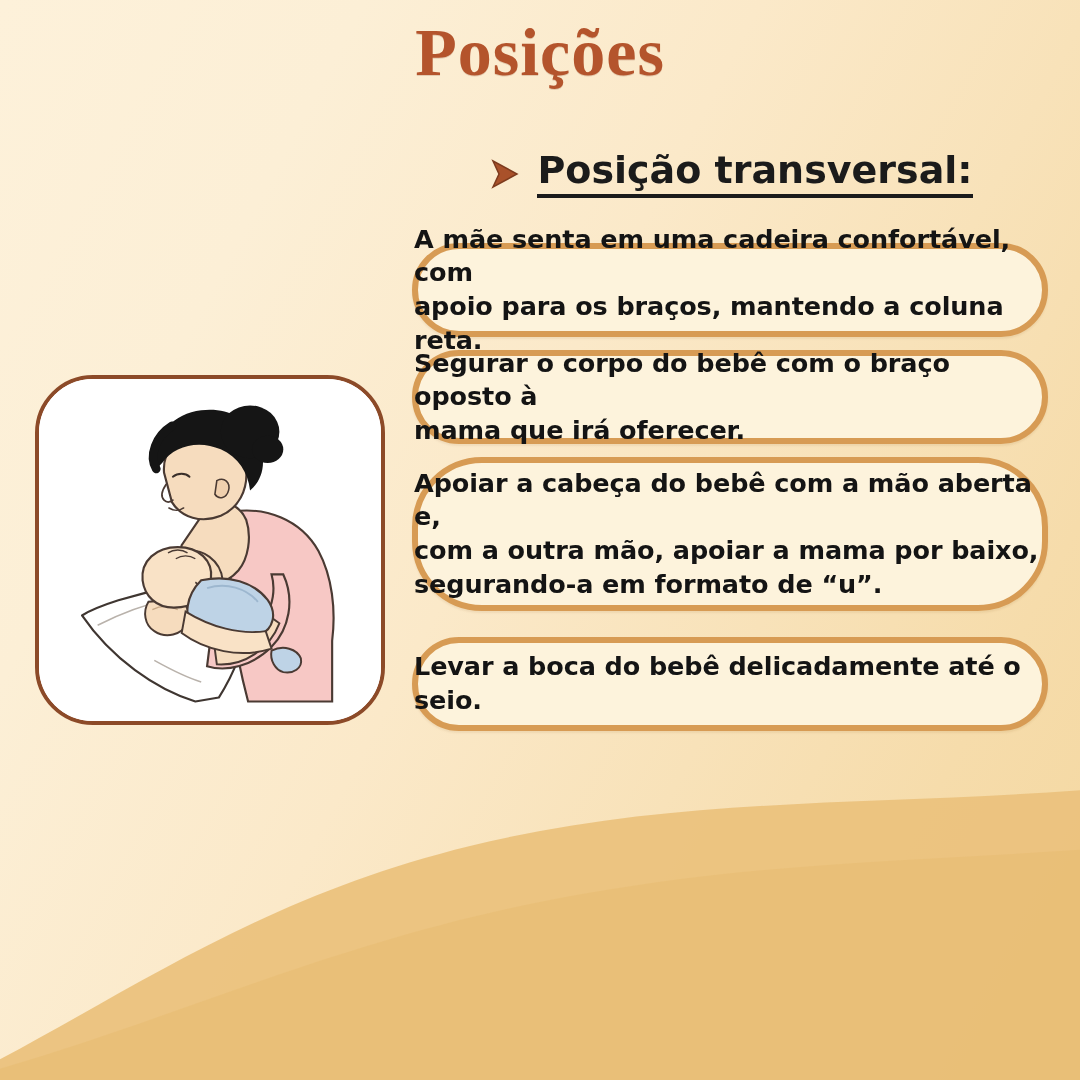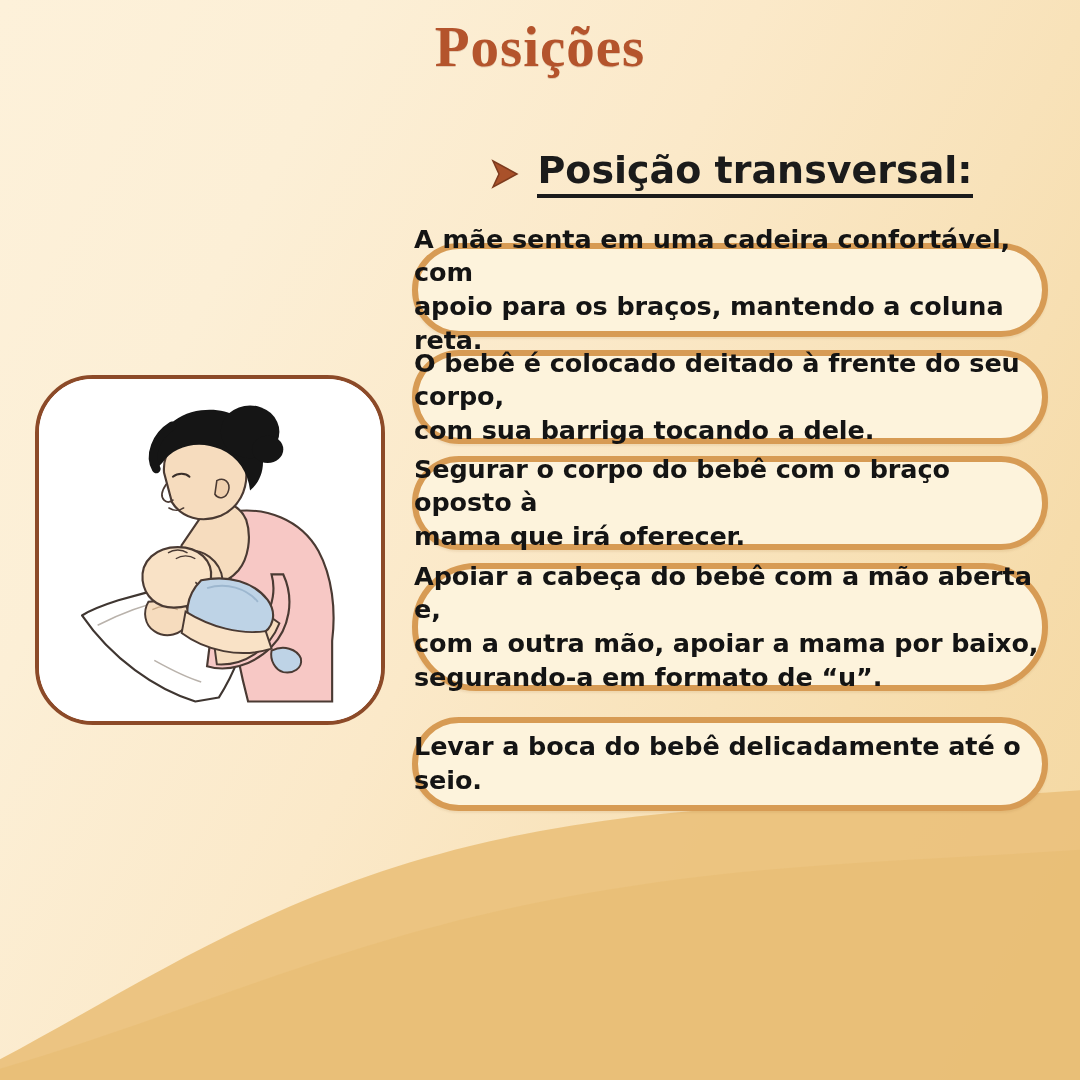--- a/index.html
+++ b/index.html
@@ -41,21 +41,21 @@
     position: absolute;
     top: 16px;
     left: 0;
     width: 1080px;
     text-align: center;
   }
   .title {
     display: inline-block;
     font-family: "Liberation Serif", "DejaVu Serif", serif;
     font-weight: 700;
-    font-size: 57px;
+    font-size: 68px;
     line-height: 1.08;
     letter-spacing: 1px;
     color: #b4542c;
     
     background-image:
       radial-gradient(circle at 12% 28%, rgba(255,245,225,.85) 0 1.1px, transparent 1.4px),
       radial-gradient(circle at 38% 62%, rgba(255,245,225,.75) 0 1.2px, transparent 1.5px),
       radial-gradient(circle at 64% 18%, rgba(255,245,225,.8) 0 1px, transparent 1.3px),
       radial-gradient(circle at 83% 74%, rgba(255,245,225,.7) 0 1.3px, transparent 1.6px),
       radial-gradient(circle at 22% 88%, rgba(255,245,225,.7) 0 1px, transparent 1.3px),
@@ -136,21 +136,21 @@
     font-size: 25.5px;
     line-height: 1.32;
     color: #141414;
     text-align: left;
     letter-spacing: -0.1px;
     white-space: pre-line;
     
     margin: 0 -18px;
   }
   .step.h2 { height: 94px; }
-  .step.h3 { height: 128px; }
+  .step.h3 { height: 154px; }
 
   .step.s1 { margin-bottom: 13px; }
   .step.s2 { margin-bottom: 12px; }
   .step.s3 { margin-bottom: 13px; }
   .step.s4 { margin-bottom: 30px; }
   .step.s5 { margin-bottom: 26px; }
   .step.s6 { margin-bottom: 0; }
 </style>
 </head>
 <body>
@@ -241,24 +241,20 @@
     </svg>
   </div>
 
   <div class="steps">
 
     <div class="step h2 s1">
       <div class="step-text">A mãe senta em uma cadeira confortável, com
 apoio para os braços, mantendo a coluna reta.</div>
     </div>
 
-    <div class="step h2 s2">
-      <div class="step-text">O bebê é colocado deitado à frente do seu corpo,
-com sua barriga tocando a dele.</div>
-    </div>
 
     <div class="step h2 s3">
       <div class="step-text">Segurar o corpo do bebê com o braço oposto à
 mama que irá oferecer.</div>
     </div>
 
 
     <div class="step h3 s5">
       <div class="step-text">Apoiar a cabeça do bebê com a mão aberta e,
 com a outra mão, apoiar a mama por baixo,

